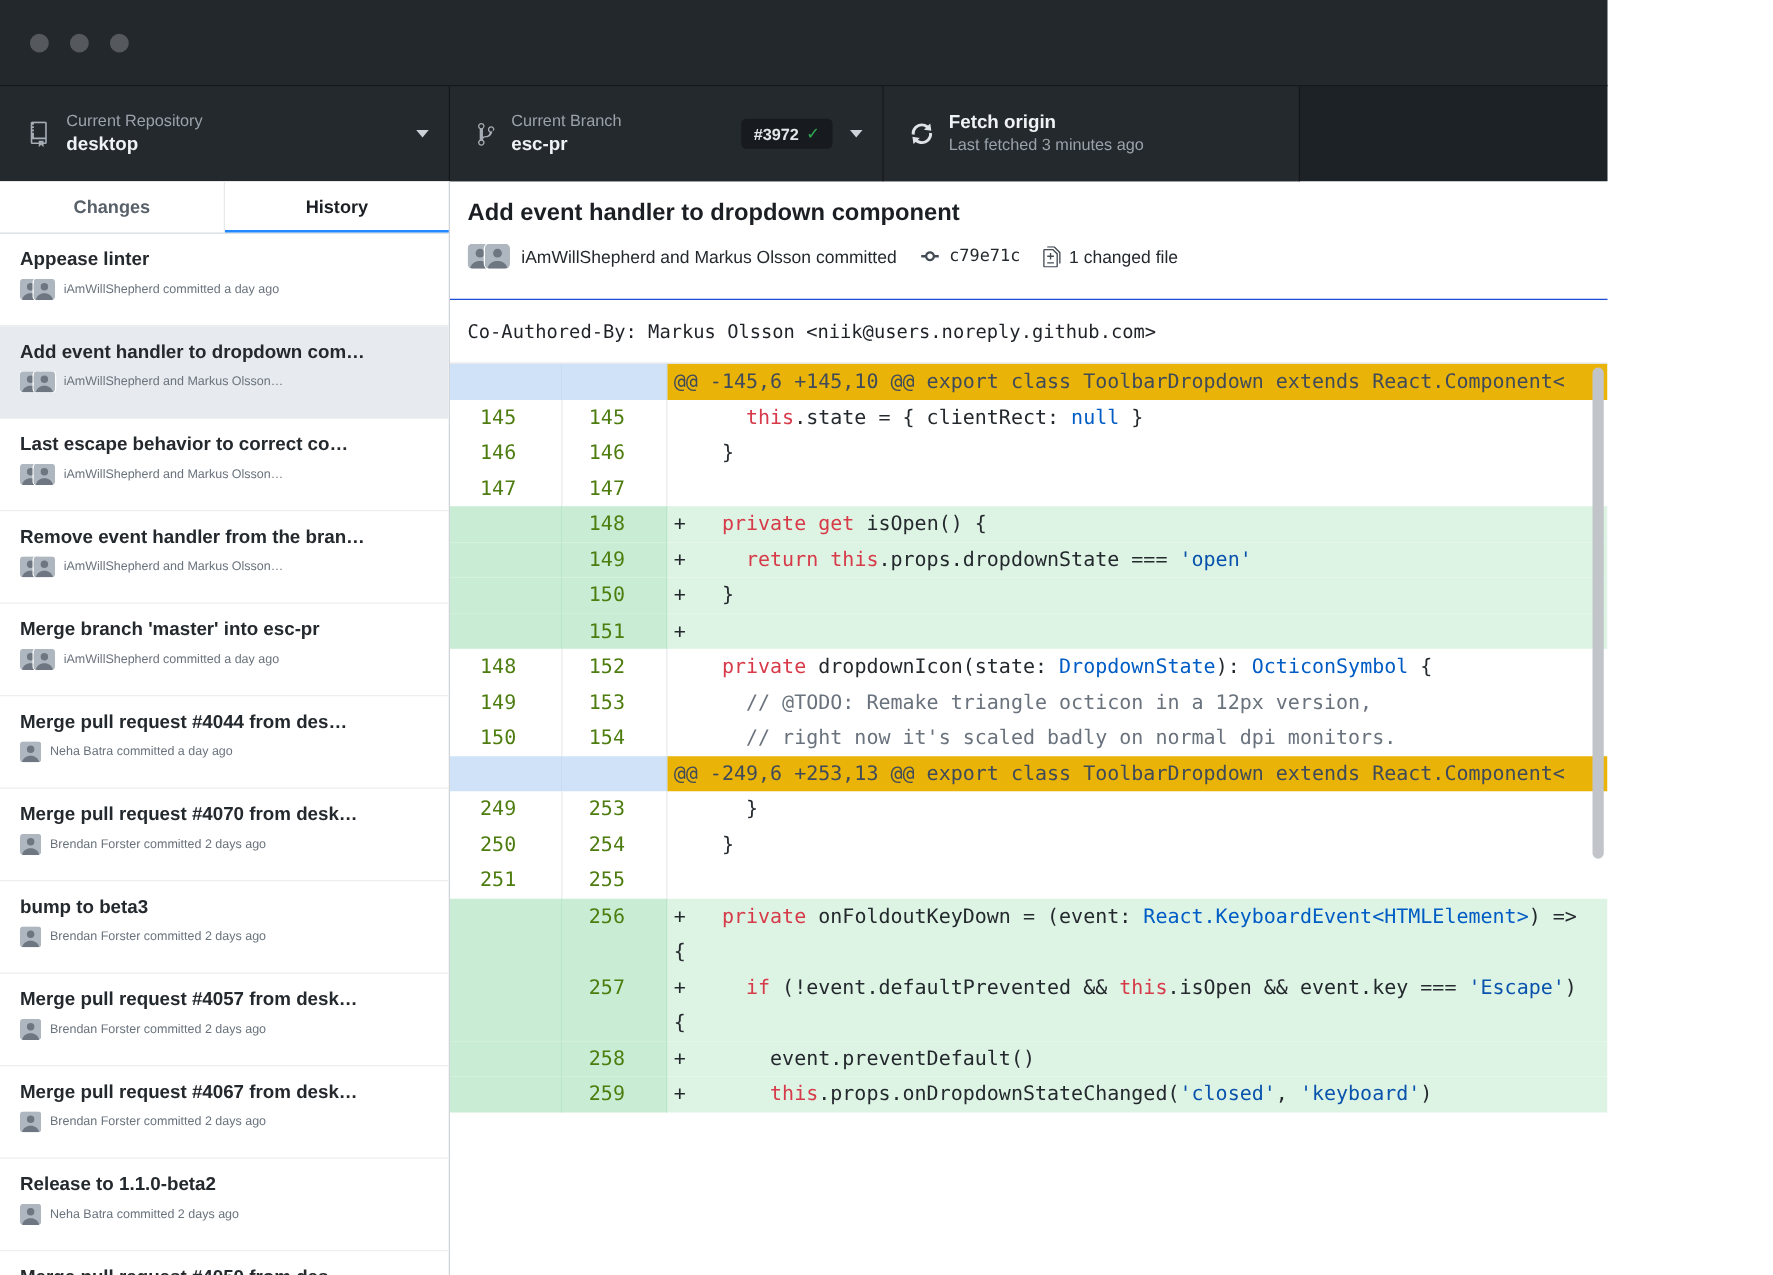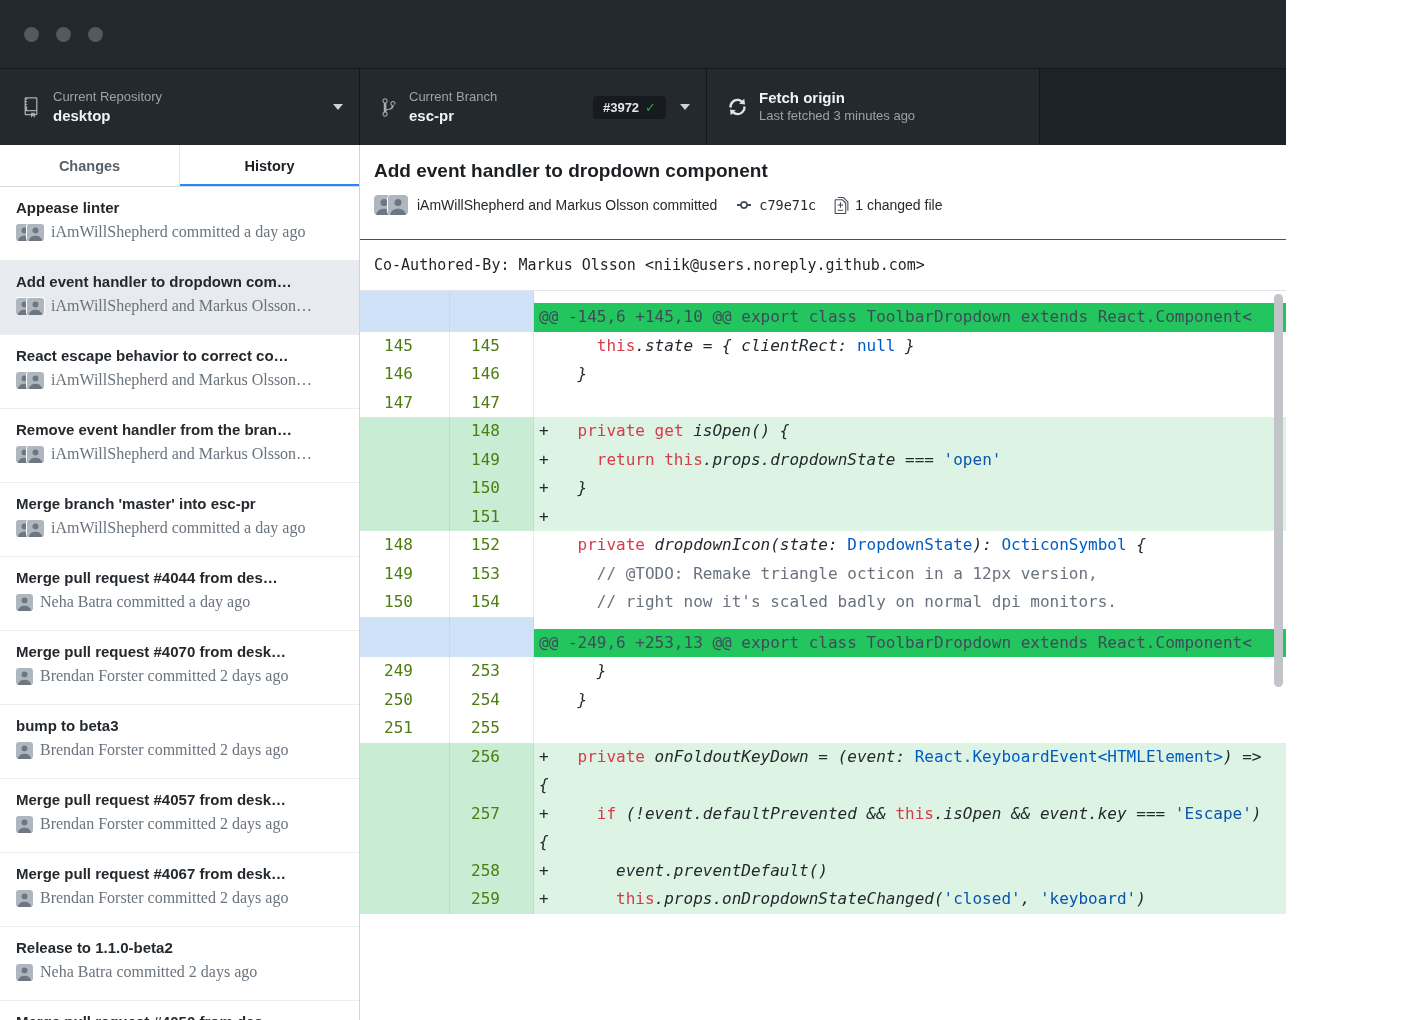--- a/index.html
+++ b/index.html
@@ -33,21 +33,21 @@
   
   .sidebar { flex:0 0 360px; width:360px; border-right:1px solid #d0d4d8; display:flex; flex-direction:column; min-height:0; background:#fff; }
   .tabs { flex:0 0 42px; display:flex; border-bottom:1px solid #d8dce0; }
   .tab { flex:1; display:flex; align-items:center; justify-content:center; font-size:14.5px; color:#586069; cursor:pointer; border-right:1px solid #e6e9ec;font-weight:bold; }
   .tab:last-child { border-right:none; }
   .tab.active { color:#1b1f23; font-weight:bold; box-shadow:inset 0 -2px 0 #2188ff; }
   .history { flex:1; overflow:hidden; }
   .commit-item { height:74px; padding:12px 16px 0; border-bottom:1px solid #eceef0; cursor:pointer; }
   .commit-item.selected { background:#e7eaee; }
   .c-title { font-size:15px; font-weight:bold; color:#24292e; white-space:nowrap; overflow:hidden; margin-bottom:7px; }
-  .c-meta { display:flex; align-items:center; gap:7px; font-size:16px; color:#6a737d; white-space:nowrap; overflow:hidden;font-family:Liberation Serif, serif; }
+  .c-meta { display:flex; align-items:center; gap:7px; font-size:10px; color:#6a737d; white-space:nowrap; overflow:hidden; }
   .avgroup { display:flex; flex-shrink:0; }
   .av { width:17px; height:17px; border-radius:3px; overflow:hidden; display:inline-block; flex-shrink:0; box-shadow:0 0 0 1px #fff; }
   .av + .av { margin-left:-6px; }
   .avgroup.big .av { width:20px; height:20px; border-radius:4px; }
 
   
   .main { flex:1; min-width:0; display:flex; flex-direction:column; }
   .chead { flex:0 0 95px; padding:15px 16px 0 14px; border-bottom:1px solid #1d4ed8; }
   .ctitle { font-size:19px; font-weight:bold; color:#1b1f23; }
   .cmeta { display:flex; align-items:center; margin-top:13px; font-size:14px; color:#24292e; }
@@ -65,22 +65,22 @@
 
   
   .diffcol { flex:1; min-width:0; overflow:hidden; position:relative; font-family:"DejaVu Sans Mono","Liberation Mono",monospace; font-size:16px; line-height:28.5px; color:#24292e; }
   .drow { display:flex; align-items:stretch; min-height:28.5px; }
   .gut { flex:0 0 90px; text-align:center; padding-right:12px; color:#4d7c0f; border-right:1px solid #e8eaed; user-select:none; }
   .gut.gnew { flex:0 0 84px; }
   .dcode { flex:1; min-width:0; padding:0 20px 0 5px; white-space:pre-wrap; word-break:break-all; }
   .drow.add .gut { background:#c8edd4; border-right-color:#b7e2c4; }
   .drow.add .dcode { background:#ddf4e4; }
   .drow.hunk .gut { background:#cfe2f8; border-right-color:#c2d8f1; }
-  .drow.hunk .dcode { background:#22c55e;margin-top:12px; }
-  .c-p { color:#24292e;font-style:italic; }
+  .drow.hunk .dcode { background:#eab308; }
+  .c-p { color:#24292e; }
   .c-k { color:#d73a49; }
   .c-b { color:#005cc5; }
   .c-s { color:#0a53ad; }
   .c-c { color:#6a737d; }
   .c-h { color:#404b59; }
   .thumb { position:absolute; top:3px; right:3px; width:9px; height:393px; background:#c1c5c9; border-radius:5px; cursor:pointer; }
 </style>
 </head>
 <body>
 
@@ -174,21 +174,21 @@
                 <span class="av"><svg viewBox="0 0 16 16" width="100%" height="100%">
                     <rect width="16" height="16" fill="#aeb6bf"></rect>
                     <circle cx="8" cy="6" r="2.8" fill="#6e7781"></circle>
                     <path d="M1.5 16c.9-3.4 3.2-5 6.5-5s5.6 1.6 6.5 5z" fill="#6e7781"></path>
                   </svg></span>
               </span>
               <span>iAmWillShepherd and Markus Olsson…</span>
             </div>
           </div>
           <div class="commit-item">
-            <div class="c-title">React escape behavior to correct co…</div>
+            <div class="c-title">Last escape behavior to correct co…</div>
             <div class="c-meta">
               <span class="avgroup">
                 <span class="av"><svg viewBox="0 0 16 16" width="100%" height="100%">
                     <rect width="16" height="16" fill="#aeb6bf"></rect>
                     <circle cx="8" cy="6" r="2.8" fill="#6e7781"></circle>
                     <path d="M1.5 16c.9-3.4 3.2-5 6.5-5s5.6 1.6 6.5 5z" fill="#6e7781"></path>
                   </svg></span>
                 <span class="av"><svg viewBox="0 0 16 16" width="100%" height="100%">
                     <rect width="16" height="16" fill="#aeb6bf"></rect>
                     <circle cx="8" cy="6" r="2.8" fill="#6e7781"></circle>

